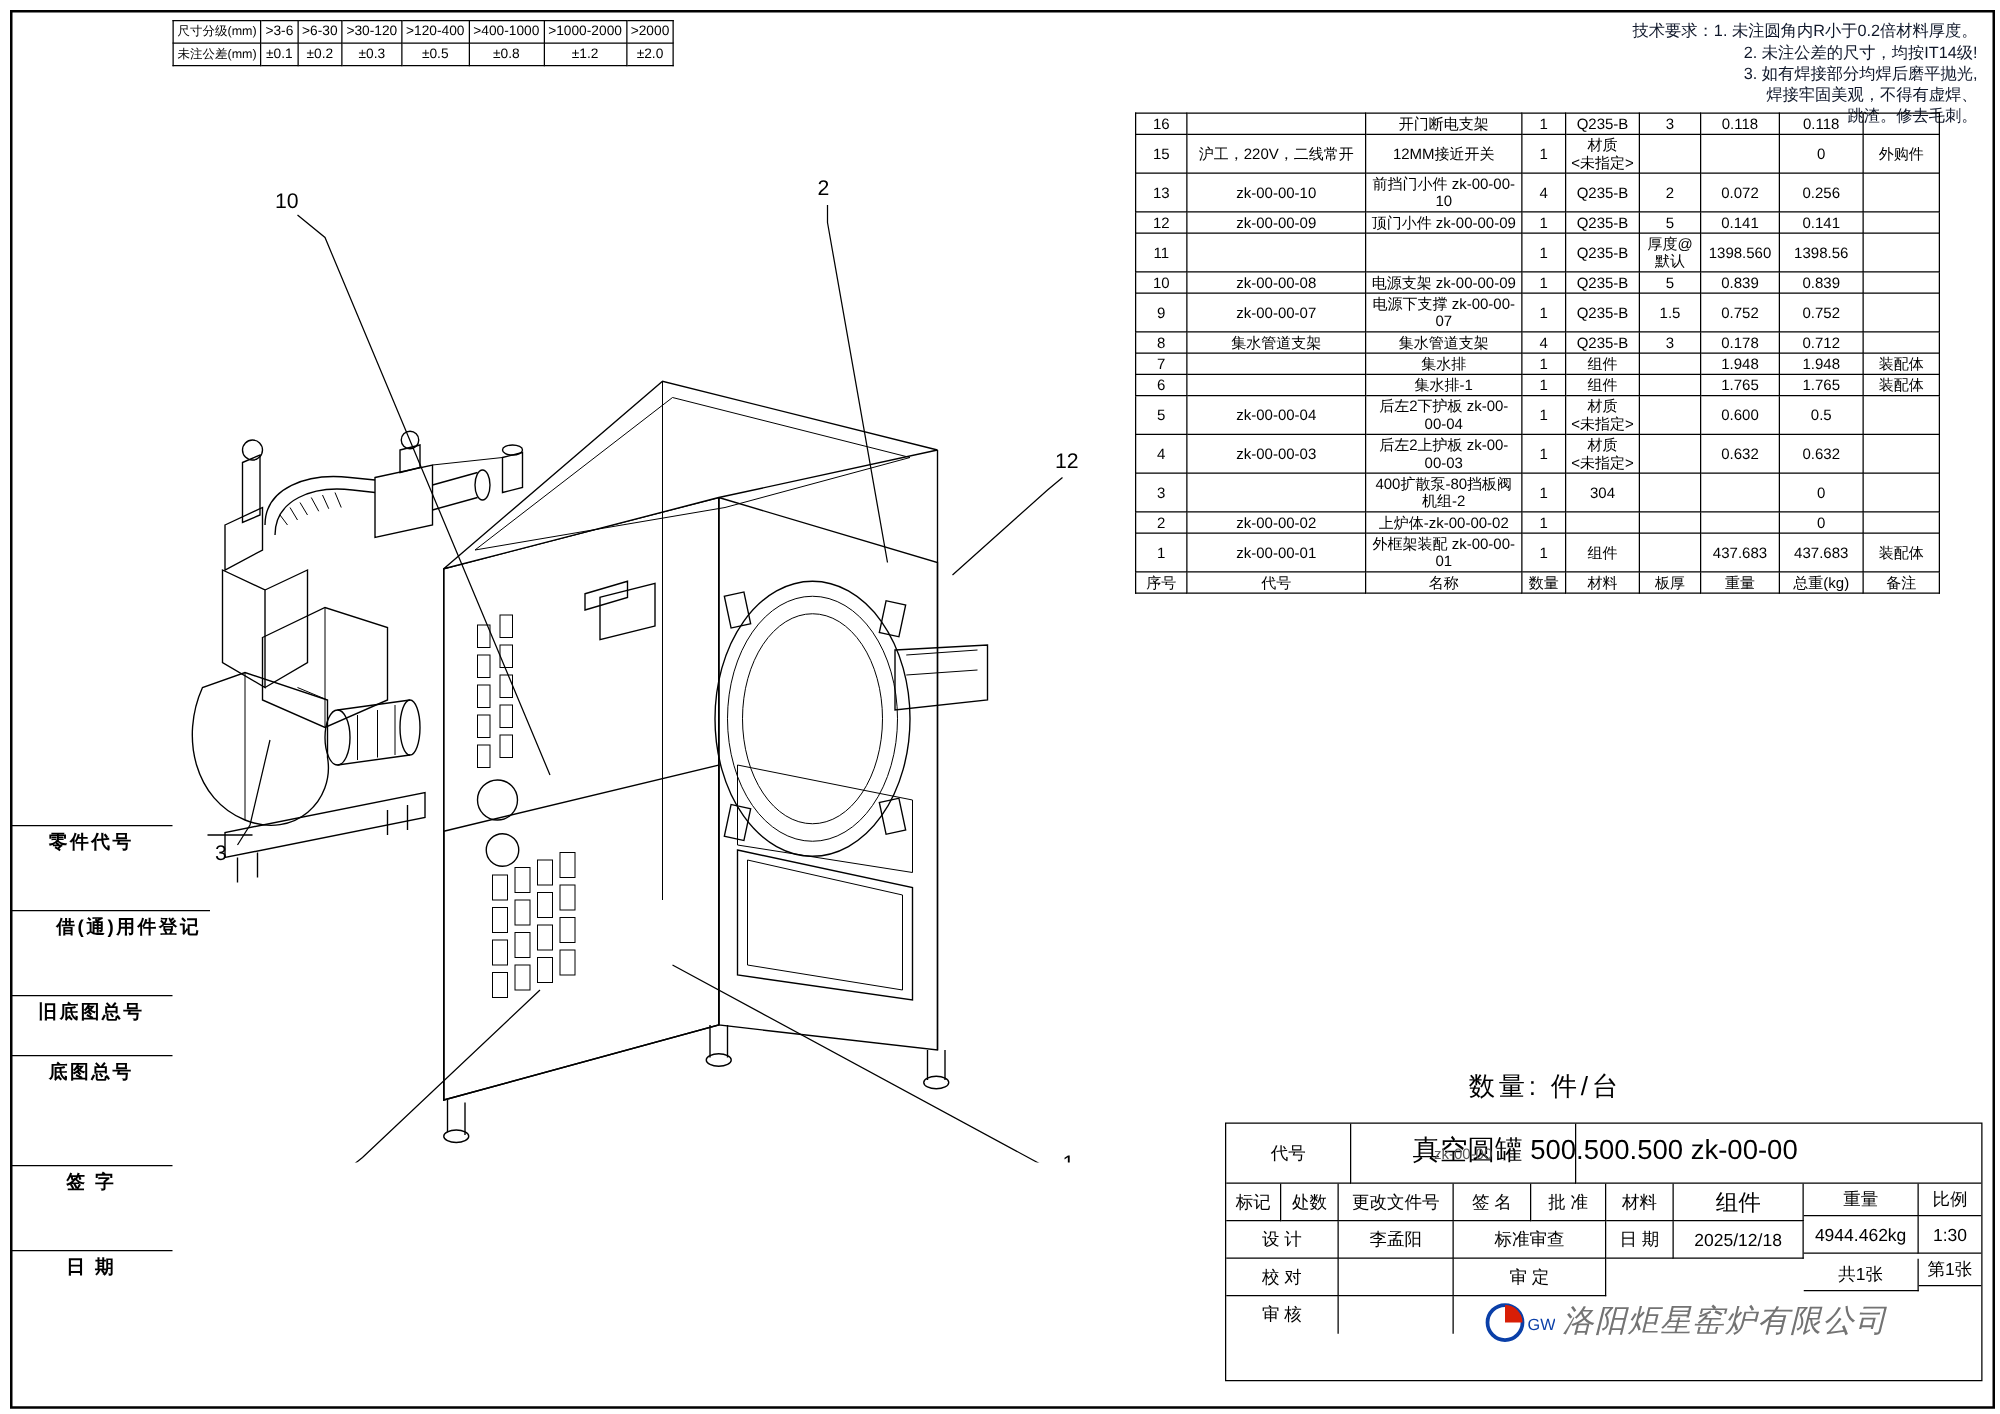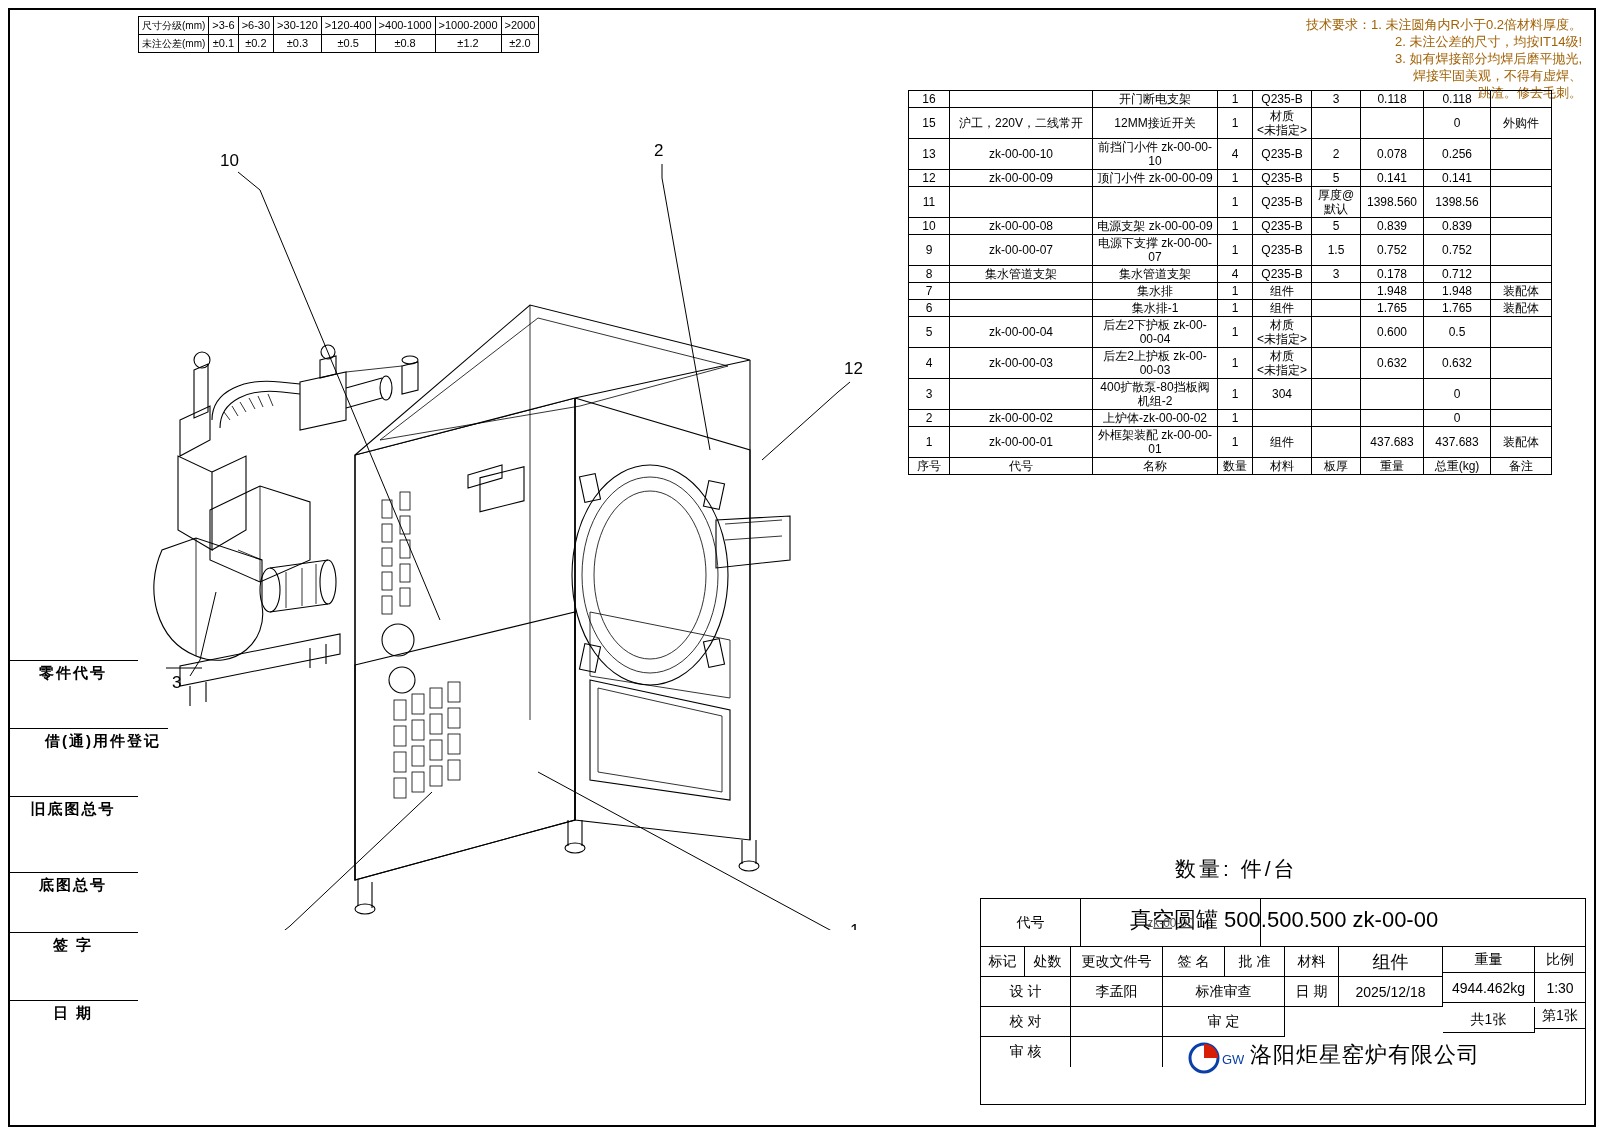--- a/index.html
+++ b/index.html
@@ -13,21 +13,21 @@
   }
   .sheet{position:absolute;left:0;top:0;width:1600px;height:1131px;}
   .frame{position:absolute;left:8px;top:8px;width:1584px;height:1115px;border:2px solid #000;}
 
   
   .tol{position:absolute;left:138px;top:16px;border-collapse:collapse;font-size:11px;}
   .tol td{border:1px solid #000;padding:1px 3px;text-align:center;white-space:nowrap;height:15px;line-height:15px;}
   .tol td.hd{font-size:10px;}
 
   
-  .tech{position:absolute;right:18px;top:16px;color:#a16207;font-size:13px;line-height:17px;text-align:left;width:540px;}
+  .tech{position:absolute;right:18px;top:16px;color:#0f172a;font-size:13px;line-height:17px;text-align:left;width:540px;}
   .tech .ln{white-space:nowrap;text-align:right;}
 
   
   .bom{position:absolute;left:908px;top:90px;border-collapse:collapse;font-size:12px;}
   .bom td{border:1px solid #000;text-align:center;vertical-align:middle;padding:1px 2px;line-height:14px;}
   .c-no{width:36px;}
   .c-code{width:138px;}
   .c-name{width:120px;}
   .c-qty{width:30px;}
   .c-mat{width:54px;}
@@ -40,21 +40,21 @@
   .stub{position:absolute;left:8px;border-top:1.5px solid #000;width:130px;text-align:center;font-size:15px;letter-spacing:2px;padding-top:3px;font-weight:bold;}
 
   
   .qty{position:absolute;left:1175px;top:855px;font-size:21px;letter-spacing:3px;}
 
   
   .tb{position:absolute;left:980px;top:898px;width:604px;height:205px;border:1.5px solid #000;}
   .tb div.cell{position:absolute;border-right:1px solid #000;border-bottom:1px solid #000;box-sizing:border-box;
                display:flex;align-items:center;justify-content:center;font-size:14px;text-align:center;}
   .logo{position:absolute;left:1188px;top:1038px;width:56px;height:40px;}
-  .company{position:absolute;left:1250px;top:1040px;font-size:22px;color:#000000;letter-spacing:1px;white-space:nowrap;}
+  .company{position:absolute;left:1250px;top:1040px;font-size:25px;color:#737373;letter-spacing:1px;white-space:nowrap;font-style:italic;}
   .titlebig{position:absolute;left:1130px;top:905px;font-size:22px;white-space:nowrap;}
 
   
   .draw{position:absolute;left:150px;top:120px;width:740px;height:780px;}
   svg.dw{position:absolute;left:0;top:0;}
   .ds{fill:none;stroke:#000;stroke-width:1.1;}
   .dt{fill:none;stroke:#000;stroke-width:0.8;}
   .lead-line{stroke:#000;stroke-width:1;fill:none;}
   .lead-txt{font-family:"Liberation Sans",sans-serif;font-size:17px;fill:#000;}
   .under{stroke:#000;stroke-width:1.2;}
@@ -122,21 +122,21 @@
           <td class="c-twt">0</td>
           <td class="c-rem">外购件</td>
         </tr>
         <tr>
           <td class="c-no">13</td>
           <td class="c-code">zk-00-00-10</td>
           <td class="c-name">前挡门小件 zk-00-00-10</td>
           <td class="c-qty">4</td>
           <td class="c-mat">Q235-B</td>
           <td class="c-thk">2</td>
-          <td class="c-wt">0.078</td>
+          <td class="c-wt">0.072</td>
           <td class="c-twt">0.256</td>
           <td class="c-rem"></td>
         </tr>
         <tr>
           <td class="c-no">12</td>
           <td class="c-code">zk-00-00-09</td>
           <td class="c-name">顶门小件 zk-00-00-09</td>
           <td class="c-qty">1</td>
           <td class="c-mat">Q235-B</td>
           <td class="c-thk">5</td>
@@ -277,21 +277,21 @@
       <td class="c-wt">重量</td>
       <td class="c-twt">总重(kg)</td>
       <td class="c-rem">备注</td>
     </tr>
   </tbody>
     </table>
 
   <div class="stub" style="top:660px;">零件代号</div>
   <div class="stub" style="top:728px;padding-left:30px;">借(通)用件登记</div>
   <div class="stub" style="top:796px;">旧底图总号</div>
-  <div class="stub" style="top:872px;">底图总号</div>
+  <div class="stub" style="top:844px;">底图总号</div>
   <div class="stub" style="top:932px;">签    字</div>
   <div class="stub" style="top:1000px;">日    期</div>
 
   <div class="qty">数量: 件/台</div>
 
   <div class="draw">
     <svg class="dw" width="740" height="810" viewBox="0 0 740 810">
 
       <g class="ds">
 

